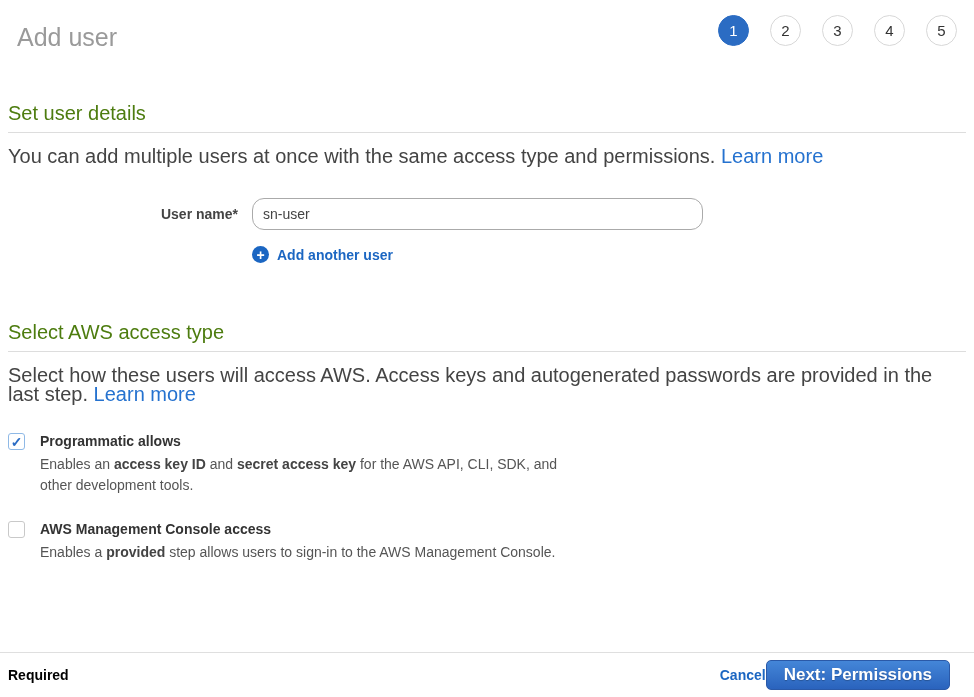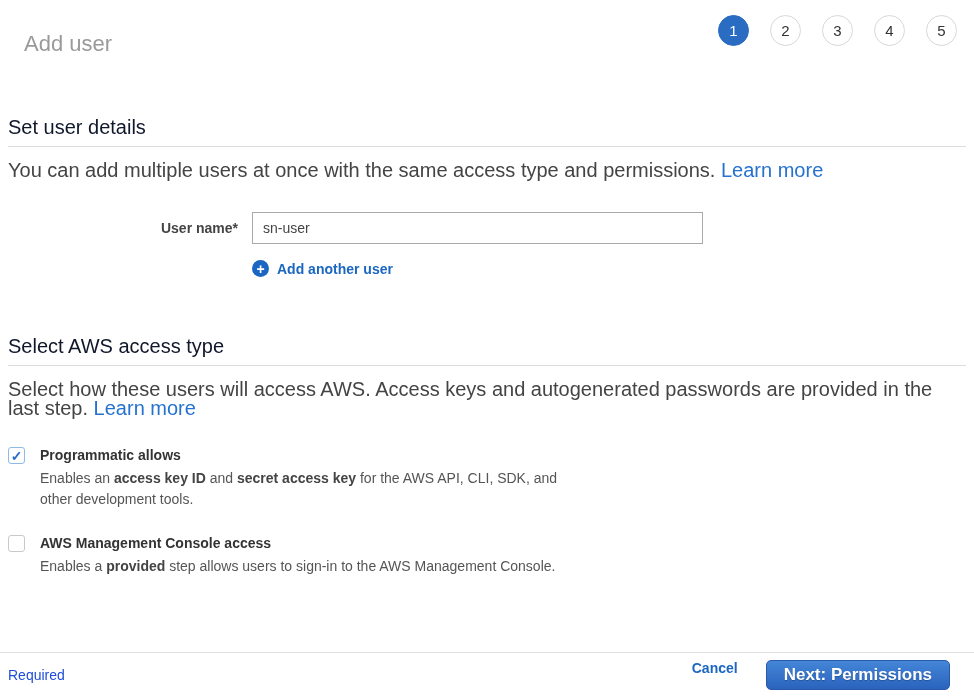--- a/index.html
+++ b/index.html
@@ -8,50 +8,50 @@
     width: 974px; height: 697px;
     position: relative; overflow: hidden;
     background: #fff;
     font-family: "Liberation Sans", sans-serif;
     font-size: 14px; color: #444;
   }
   .page { padding: 0 8px; }
 
   
   .header-row { display: flex; justify-content: space-between; align-items: flex-start; padding-top: 10px; }
-  h1.page-title { font-size: 22px; font-weight: 400; color: #9a9a9a; margin: 16px; line-height: 36px; }
+  h1.page-title { font-size: 25px; font-weight: 400; color: #9a9a9a; margin: 9px; line-height: 36px; }
   .steps { display: flex; gap: 21px; margin-top: 5px; margin-right: 9px; }
   .step-circle {
     width: 31px; height: 31px; border-radius: 50%;
     border: 1px solid #d8d8d8; background: #fff; color: #333;
     display: flex; align-items: center; justify-content: center;
     font-size: 15px;
   }
   .step-circle.active { background: #2b6cc3; border-color: #2b6cc3; color: #fff; }
 
   
   h2.section-heading {
-    font-size: 20px; font-weight: 400; color: #0f172a;
+    font-size: 20px; font-weight: 400; color: #4d7c0f;
     margin: 0; padding-bottom: 7px; border-bottom: 1px solid #ddd;
   }
   h2.first { margin-top: 38px; }
   h2.second { margin-top: 58px; }
   p.section-desc { margin: 14px 0 0 0; font-size: 20px; color: #444; line-height: 19px; }
   a.link { color: #2572cf; text-decoration: none; cursor: pointer; }
   a.link.bold { font-weight: bold; color: #1b66c2; }
 
   
   .form-row { display: flex; margin-top: 32px; }
   .form-label {
     flex: 0 0 244px; text-align: right; padding-right: 14px;
     font-weight: bold; color: #444; line-height: 32px;
   }
   .text-input {
     width: 451px; height: 32px;
-    border: 1px solid #aaa; border-radius: 0;
+    border: 1px solid #aaa; border-radius: 12px;
     padding: 0 10px; font-size: 14px; color: #444;
     font-family: "Liberation Sans", sans-serif;
     outline: none; background: #fff;
   }
   .add-another { display: flex; align-items: center; gap: 8px; margin: 16px 0 0 244px; cursor: pointer; }
   .plus-icon {
     width: 17px; height: 17px; border-radius: 50%;
     background: #1b66c2; color: #fff;
     display: flex; align-items: center; justify-content: center;
     font-size: 14px; font-weight: bold; line-height: 1;
@@ -76,22 +76,22 @@
   .option-desc { color: #555; line-height: 21px; max-width: 522px; margin-top: 3px; }
   .option-desc b { color: #444; }
 
   
   .footer {
     position: absolute; left: 0; right: 0; top: 652px; height: 45px;
     border-top: 1px solid #dfdfdf; background: #fff;
     display: flex; align-items: center; justify-content: space-between;
     padding: 0 24px 0 8px;
   }
-  .required-label { font-weight: normal; color: #1d4ed8; }
-  .footer-right { display: flex; gap: 28px; }
+  .required-label { font-weight: bold; color: #000000; }
+  .footer-right { display: flex; align-items: center; }
   .next-button {
     height: 30px; padding: 0 17px;
     font-family: "Liberation Sans", sans-serif;
     font-size: 17px; font-weight: bold; color: #fff;
     background: linear-gradient(to bottom, #4486d8, #2a63bd);
     border: 1px solid #2a59a8; border-radius: 5px;
     text-shadow: 0 1px 1px rgba(0,0,0,0.25);
     cursor: pointer;
   }
 </style>

